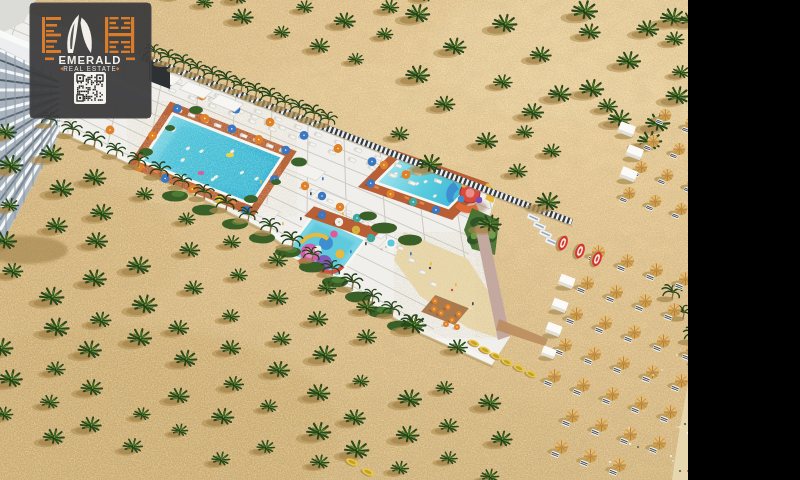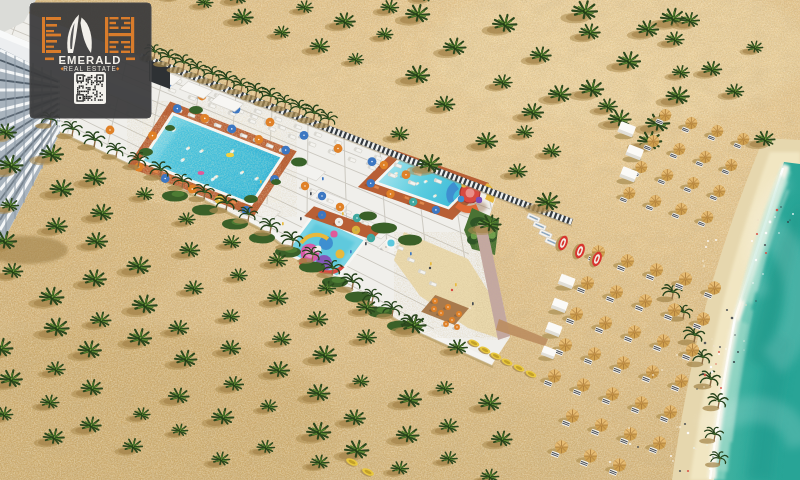--- a/index.html
+++ b/index.html
@@ -1,14 +1,14 @@
 <!DOCTYPE html>
 <html><head><meta charset="utf-8"><title>resort</title><style>
 html,body{margin:0;padding:0;background:#000}
-#scene{width:800px;height:480px;position:relative;overflow:hidden;font-family:"Liberation Sans",sans-serif}
+#scene{width:688px;height:480px;position:relative;overflow:hidden;font-family:"Liberation Sans",sans-serif}
 </style></head><body>
 <div id="scene">
 <svg width="800" height="480" viewBox="0 0 800 480">
 <defs>
 <radialGradient id="sandlight" cx="72%" cy="18%" r="85%">
           <stop offset="0%" stop-color="#eed09a"></stop>
           <stop offset="50%" stop-color="#e0bf87"></stop>
           <stop offset="100%" stop-color="#d3b278"></stop>
         </radialGradient>
 <linearGradient id="seag" x1="0" y1="0" x2="1" y2="0.25">

